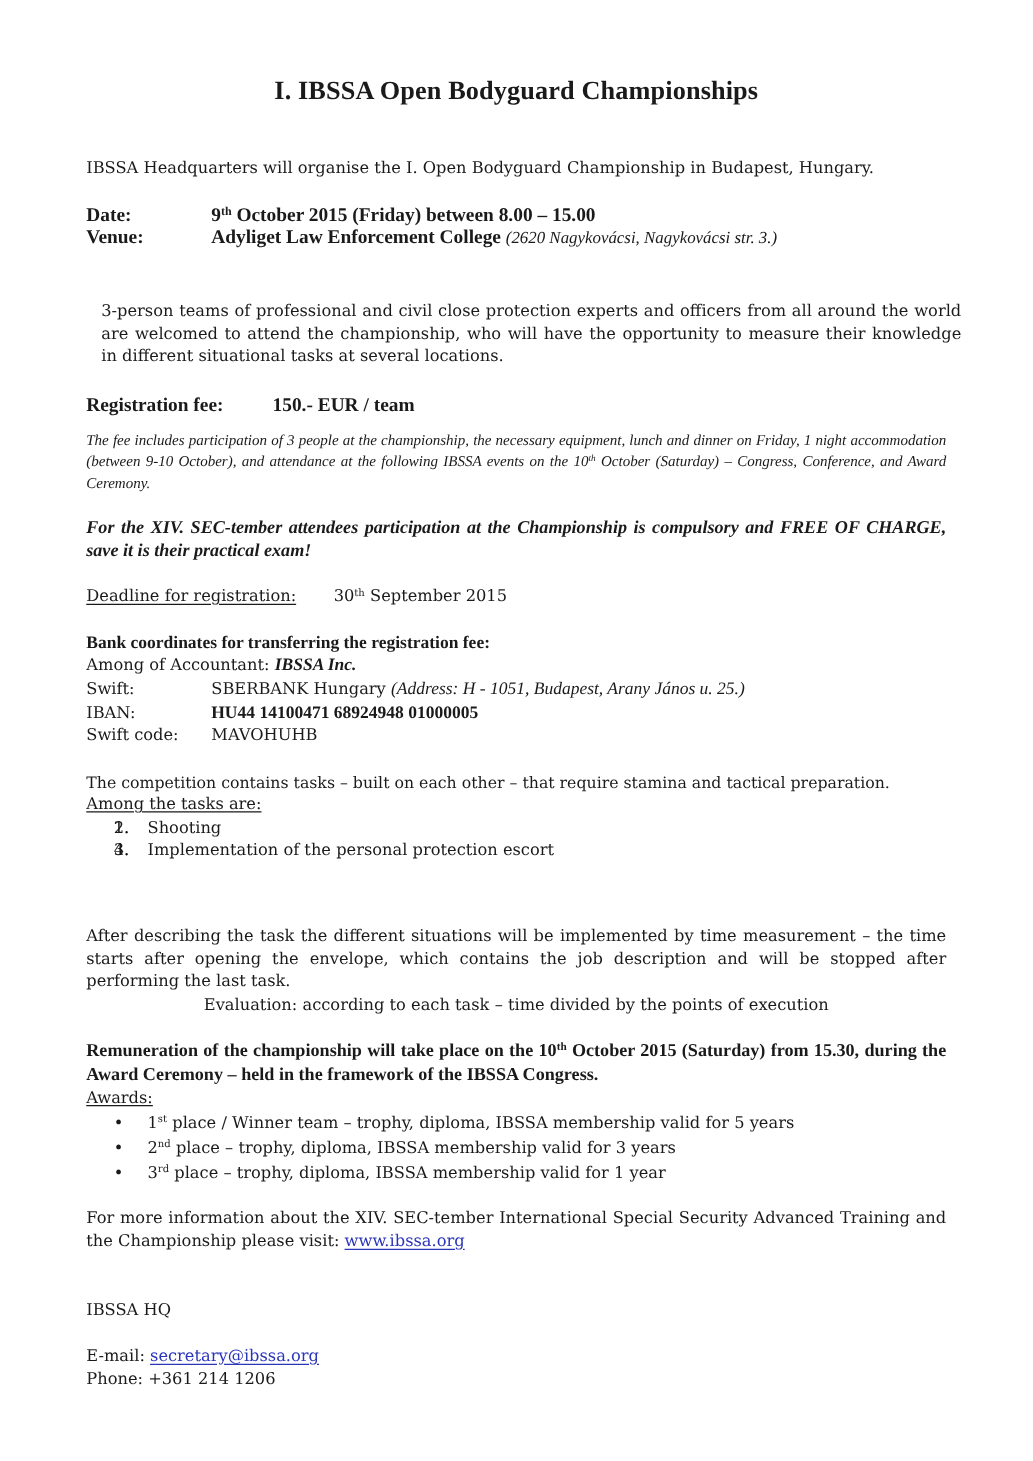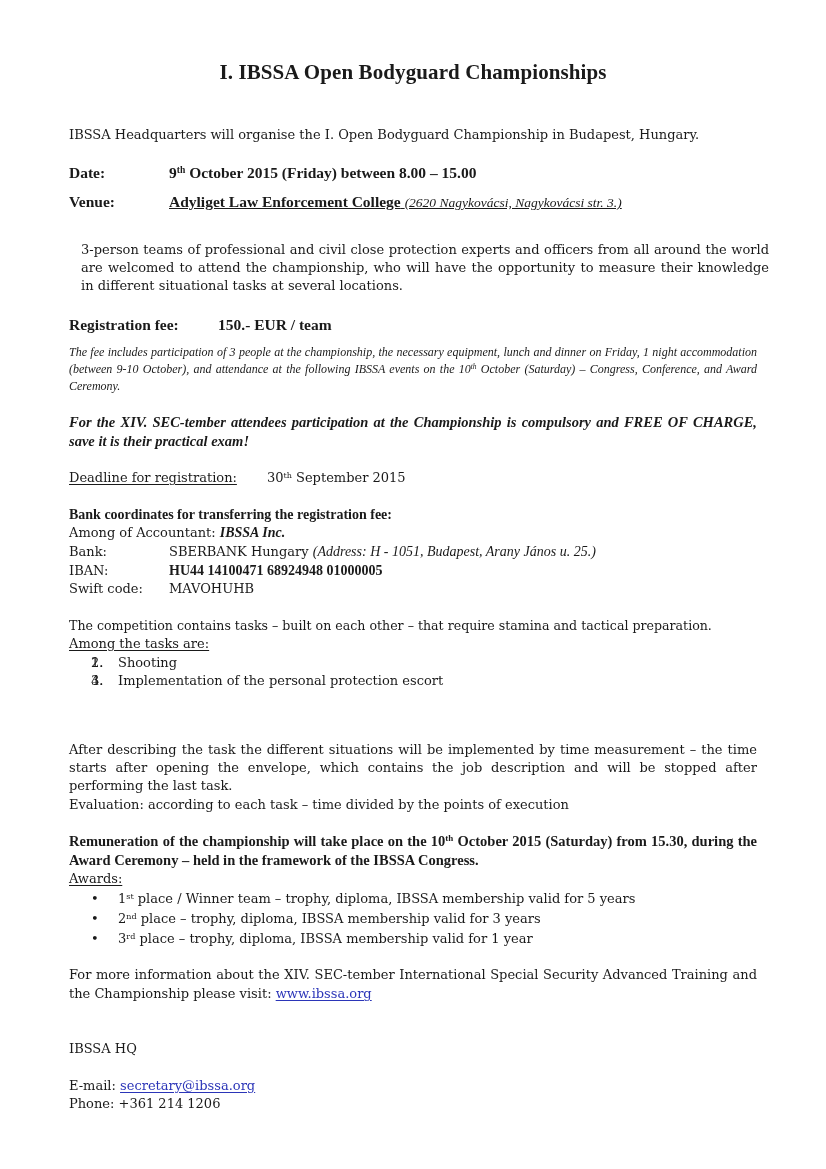--- a/index.html
+++ b/index.html
@@ -36,21 +36,21 @@
 <div class="page">
 
   <div class="title">I. IBSSA Open Bodyguard Championships</div>
 
   <div class="line" style="top:126px;">IBSSA Headquarters will organise the I. Open Bodyguard Championship in Budapest, Hungary.</div>
 
   <div class="line serifb" style="top:163px; line-height:20px;">
     <span class="lbl" style="width:100px;">Date:</span><span>9</span><sup>th</sup><span> October 2015 (Friday) between 8.00 – 15.00</span>
   </div>
 
-  <div class="line serifb" style="top:192px; line-height:20px;text-decoration:underline;">
+  <div class="line serifb" style="top:180px; line-height:20px;">
     <span class="lbl" style="width:100px;">Venue:</span><span>Adyliget Law Enforcement College</span>
     <span class="i" style="font-weight:normal; font-size:13.5px;">(2620 Nagykovácsi, Nagykovácsi str. 3.)</span>
   </div>
 
   <div class="line just" style="top:241px;margin-left:12px;">3-person teams of professional and civil close protection experts and officers from all around the world are welcomed to attend the championship, who will have the opportunity to measure their knowledge in different situational tasks at several locations.</div>
 
   <div class="line serifb" style="top:315px; line-height:20px;">
     <span class="lbl" style="width:149px;">Registration fee:</span><span>150.- EUR / team</span>
   </div>
 
@@ -63,21 +63,21 @@
   </div>
 
   <div class="line" style="top:506px; font-family:'Liberation Serif', serif; font-weight:bold; font-size:14px;">Bank coordinates for transferring the registration fee:</div>
 
   <div class="line" style="top:524px;">
     <span>Among of Accountant:</span>
     <span class="b i" style="font-family:'Liberation Serif', serif; font-size:14px;">IBSSA Inc.</span>
   </div>
 
   <div class="line" style="top:543px;">
-    <span class="lbl" style="width:100px;">Bank:</span><span>SBERBANK Hungary</span>
+    <span class="lbl" style="width:100px;">Swift:</span><span>SBERBANK Hungary</span>
     <span class="i" style="font-family:'Liberation Serif', serif; font-size:14px;text-align:right;">(Address: H - 1051, Budapest, Arany János u. 25.)</span>
   </div>
 
   <div class="line" style="top:562px;">
     <span class="lbl" style="width:100px;">IBAN:</span><span class="b" style="font-family:'Liberation Serif', serif; font-size:14px;">HU44 14100471 68924948 01000005</span>
   </div>
 
   <div class="line" style="top:580px;">
     <span class="lbl" style="width:100px;">Swift code:</span><span>MAVOHUHB</span>
   </div>
@@ -88,21 +88,21 @@
 
   <ol class="list" style="top:654px;">
     <li><span class="marker">1.</span></li>
     <li><span class="marker">2.</span><span>Shooting</span></li>
     <li><span class="marker">3.</span></li>
     <li><span class="marker">4.</span><span>Implementation of the personal protection escort</span></li>
   </ol>
 
   <div class="line just" style="top:741px;">After describing the task the different situations will be implemented by time measurement – the time starts after opening the envelope, which contains the job description and will be stopped after performing the last task.</div>
 
-  <div class="line" style="top:796px;">Evaluation: according to each task – time divided by the points of execution</div>
+  <div class="line" style="top:796px;text-align:center;">Evaluation: according to each task – time divided by the points of execution</div>
 
   <div class="line just remun" style="top:832px;"><span>Remuneration of the championship will take place on the 10</span><sup>th</sup><span> October 2015 (Saturday) from 15.30, during the Award Ceremony – held in the framework of the IBSSA Congress.</span></div>
 
   <div class="line u" style="top:870px; width:auto;">Awards:</div>
 
   <ul class="list" style="top:889px;">
     <li style="line-height:20px;"><span class="marker">•</span><span>1</span><sup>st</sup><span> place / Winner team – trophy, diploma, IBSSA membership valid for 5 years</span></li>
     <li style="line-height:20px;"><span class="marker">•</span><span>2</span><sup>nd</sup><span> place – trophy, diploma, IBSSA membership valid for 3 years</span></li>
     <li style="line-height:20px;"><span class="marker">•</span><span>3</span><sup>rd</sup><span> place – trophy, diploma, IBSSA membership valid for 1 year</span></li>
   </ul>

